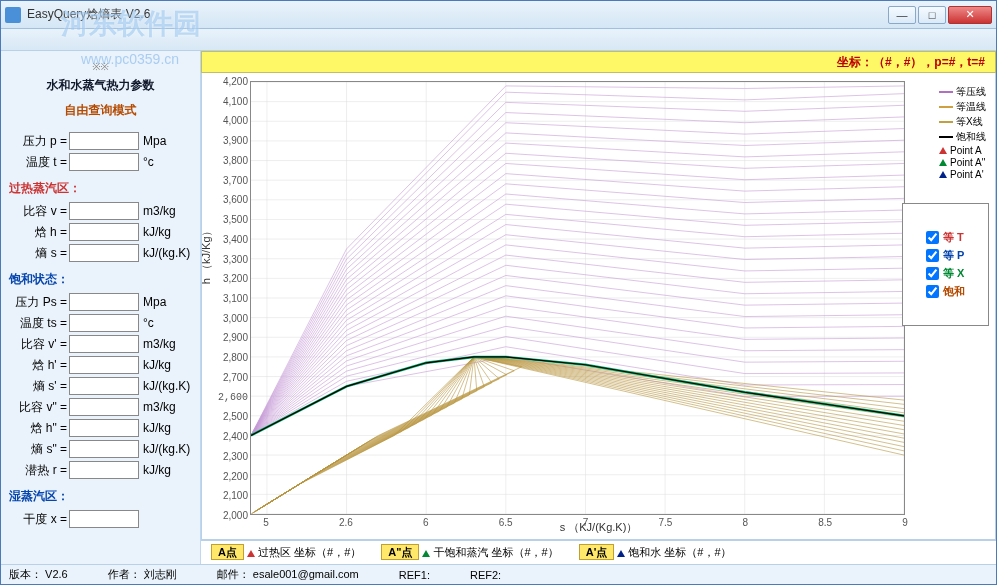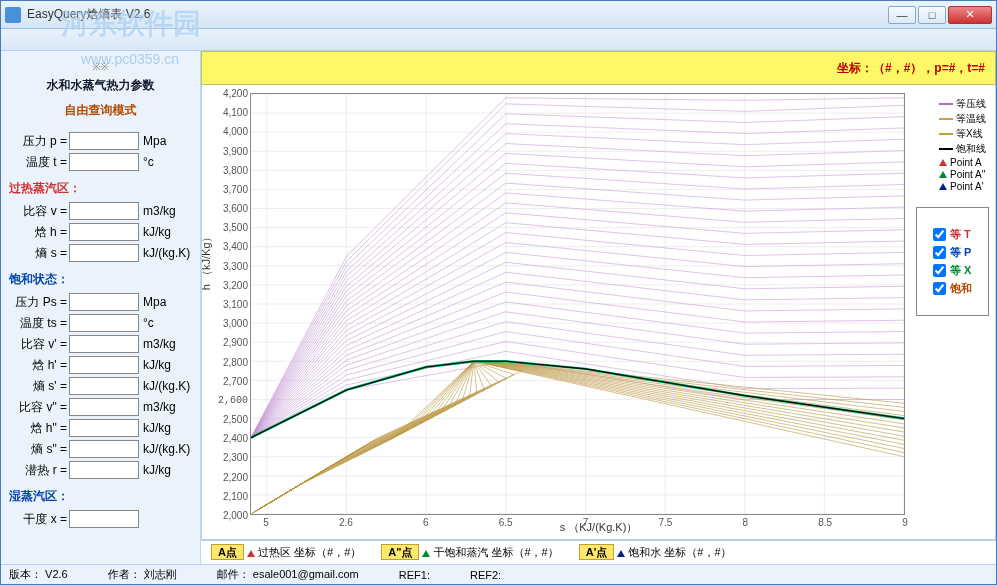--- a/index.html
+++ b/index.html
@@ -19,35 +19,35 @@
 .sidebar { width: 200px; background: #eaf3fb; border-right: 1px solid #c0d8ef; padding: 8px; overflow-y: auto; position: relative; z-index: 5; }
 .sidebar-title { text-align: center; font-weight: bold; color: #0f172a; padding: 4px 0; }
 .sidebar-mode { text-align: center; font-weight: bold; color: #b54a00; padding: 4px 0 10px; }
 .field-row { display: flex; align-items: center; margin: 3px 0; font-size: 12px; }
 .field-label { width: 60px; text-align: right; padding-right: 2px; }
 .field-input { width: 70px; height: 18px; border: 1px solid #888; background: #fff; padding: 0 2px; font-size: 11px; }
 .field-unit { margin-left: 4px; }
 .section-hdr { font-weight: bold; color: #0645ad; padding: 6px 0 2px; }
 .section-hdr.red { color: #c33; }
 .chart-area { flex: 1; display: flex; flex-direction: column; }
-.chart-header { height: 18px; background: #fff866; border: 1px solid #c0c060; display: flex; align-items: center; justify-content: flex-end; padding: 16px 10px; font-weight: bold; color: #b00; font-size: 12px; }
+.chart-header { height: 18px; background: #fff866; border: 1px solid #c0c060; display: flex; align-items: center; justify-content: flex-end; padding: 10px 10px; font-weight: bold; color: #b00; font-size: 12px; }
 .chart-body { flex: 1; display: flex; position: relative; border: 1px solid #b8d0e8; border-top: none; }
 .plot-wrap { flex: 1; position: relative; background: #fff; }
 .plot { position: absolute; inset: 8px 90px 24px 48px; border: 1px solid #888; }
 .y-axis { position: absolute; left: 0; top: 8px; bottom: 24px; width: 48px; }
 .y-tick { position: absolute; right: 2px; font-size: 10px; color: #555; transform: translateY(-50%); }
 .y-label { position: absolute; left: 4px; top: 50%; transform: rotate(-90deg) translateX(50%); transform-origin: left center; font-size: 11px; color: #333; white-space: nowrap; }
 .x-axis { position: absolute; left: 48px; right: 90px; bottom: 0; height: 24px; }
 .x-tick { position: absolute; top: 2px; font-size: 10px; color: #555; transform: translateX(-50%); }
 .x-label { position: absolute; left: 50%; bottom: 2px; transform: translateX(-50%); font-size: 11px; color: #333; }
 .legend-lines { position: absolute; right: 6px; top: 8px; font-size: 10px; background: rgba(255,255,255,.85); padding: 3px; border: none; }
 .legend-row { display: flex; align-items: center; gap: 3px; margin: 1px 0; white-space: nowrap; }
 .legend-swatch { width: 14px; height: 2px; }
 .legend-mark { width: 0; height: 0; border-left: 4px solid transparent; border-right: 4px solid transparent; border-bottom: 7px solid; }
-.checkpanel { position: absolute; right: 6px; top: 122px; border: 1px solid #888; background: #fff; padding: 16px; font-size: 11px; }
+.checkpanel { position: absolute; right: 6px; top: 130px; border: 1px solid #888; background: #fff; padding: 23px; font-size: 11px; }
 .check-row { display: flex; align-items: center; gap: 4px; margin: 3px 0; font-weight: bold; }
 .check-row input { width: 13px; height: 13px; }
 .chart-footer { height: 24px; background: #fff; border-top: 1px solid #b8d0e8; display: flex; align-items: center; padding: 0 10px; gap: 20px; font-size: 11px; }
 .pt-label { background: #ffe86a; border: 1px solid #c0a030; padding: 1px 6px; font-weight: bold; }
 .tri { display: inline-block; width: 0; height: 0; border-left: 4px solid transparent; border-right: 4px solid transparent; border-bottom: 7px solid; margin: 0 3px; vertical-align: middle; }
 .statusbar { height: 20px; background: #eaf3fb; border-top: 1px solid #b8d0e8; display: flex; align-items: center; padding: 0 8px; font-size: 11px; gap: 40px; }
 svg.plot-svg { width: 100%; height: 100%; display: block; }
 .grid-line { stroke: #ddd; stroke-width: 0.5; }
 </style>
 </head>

